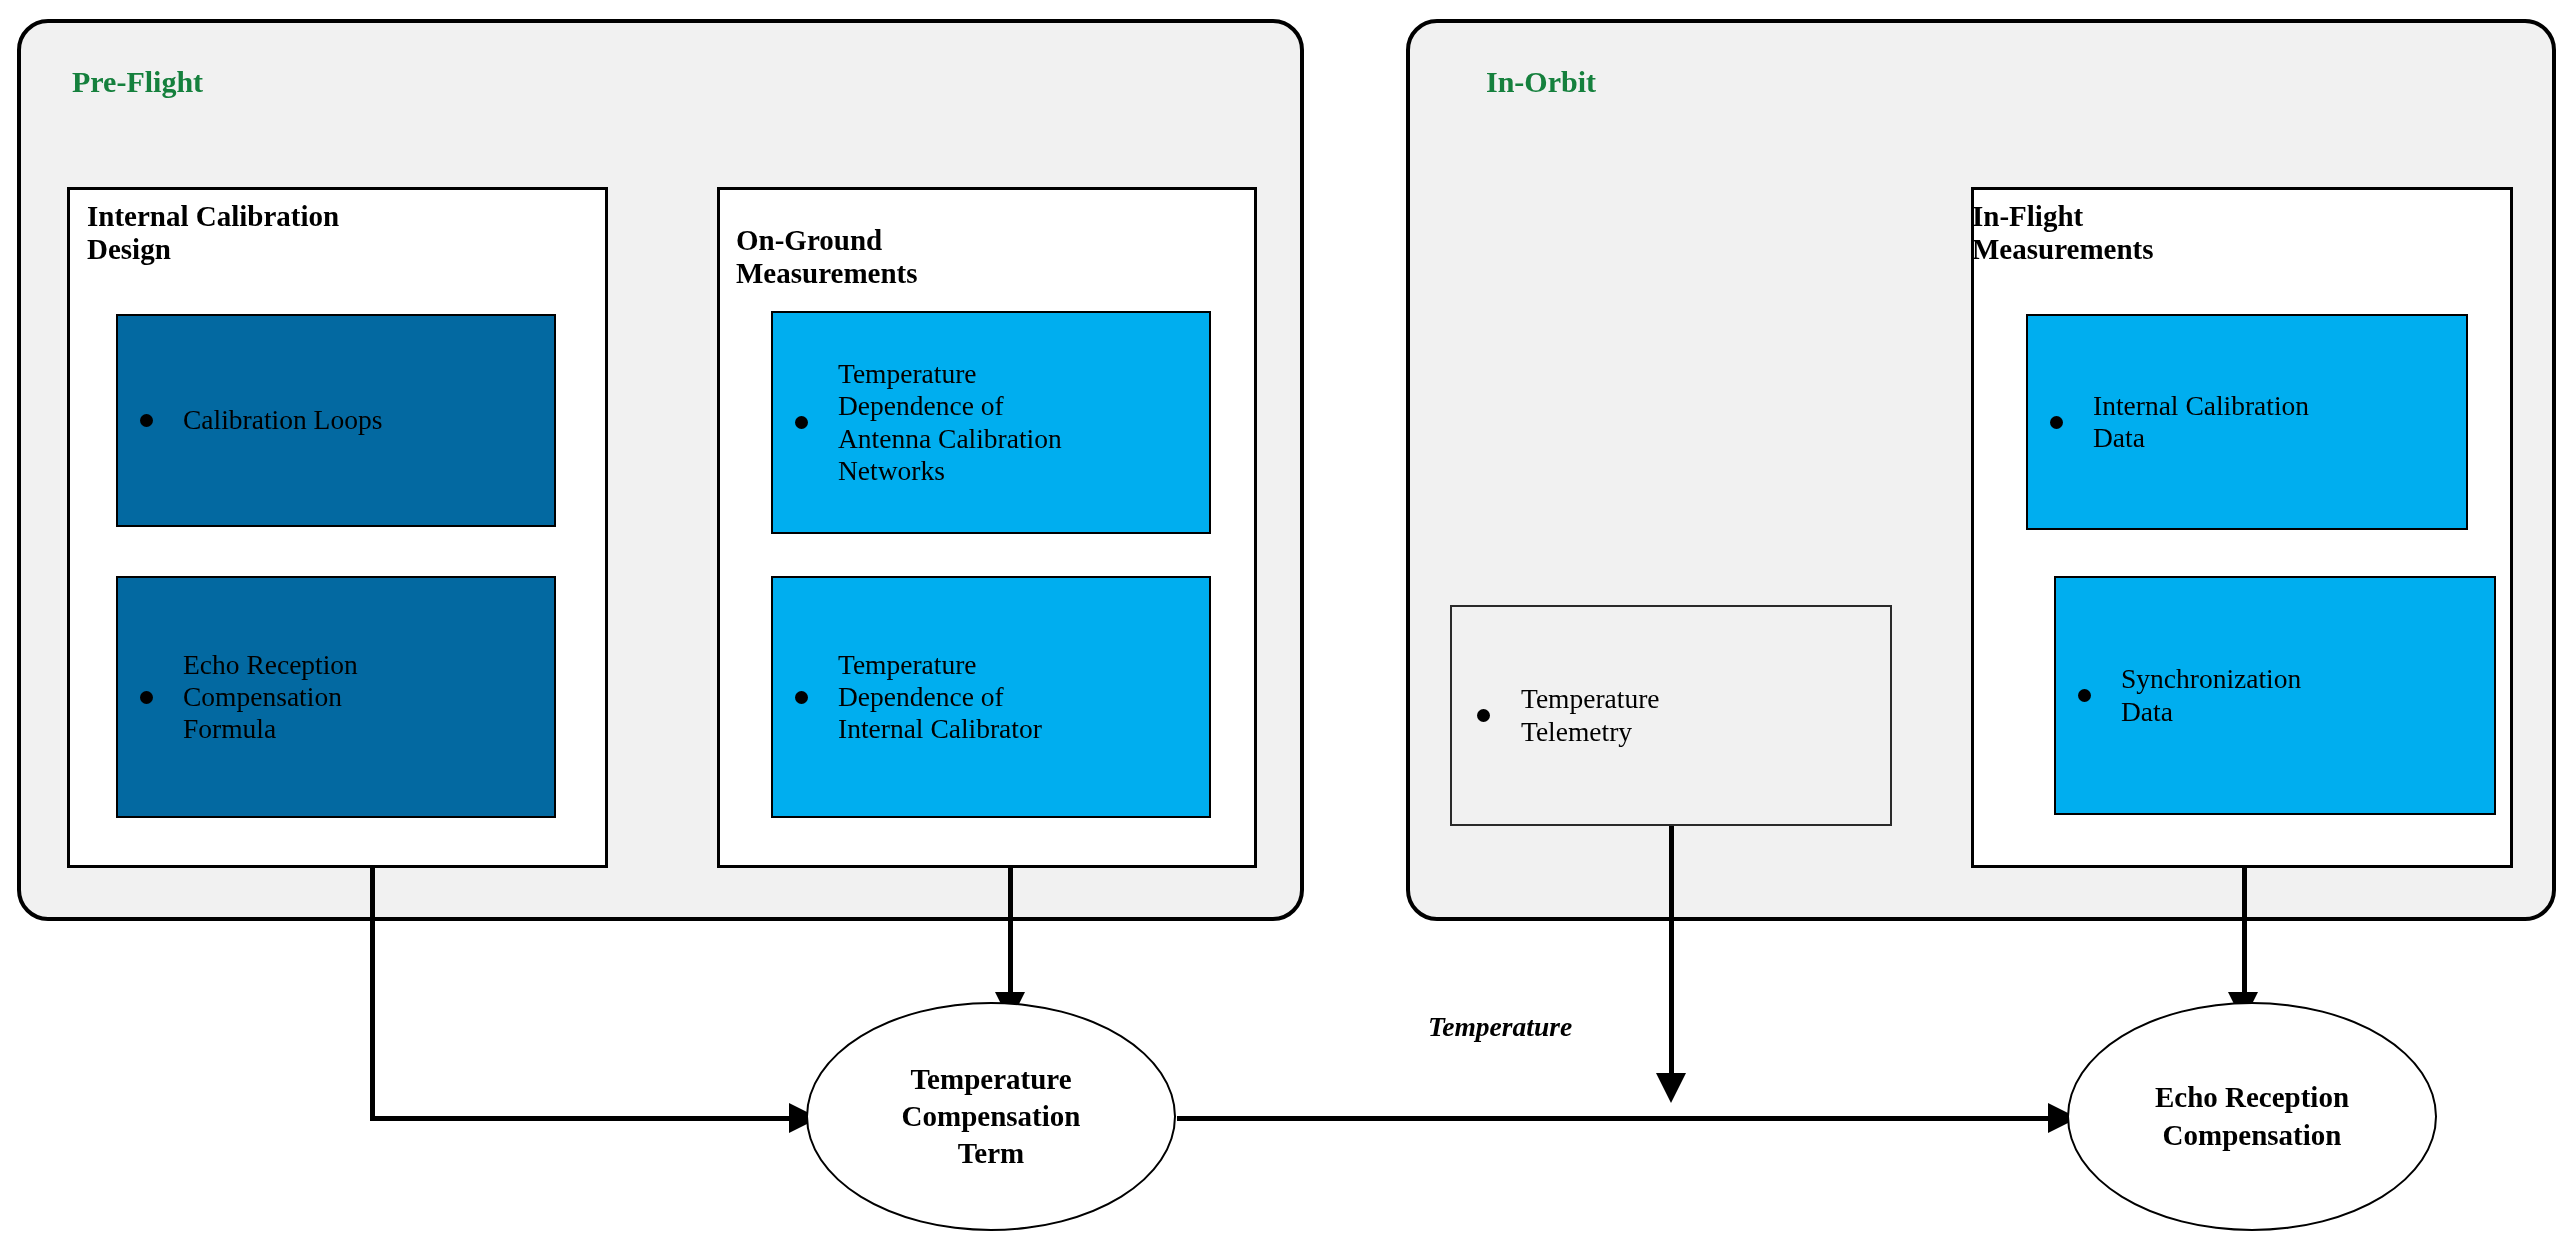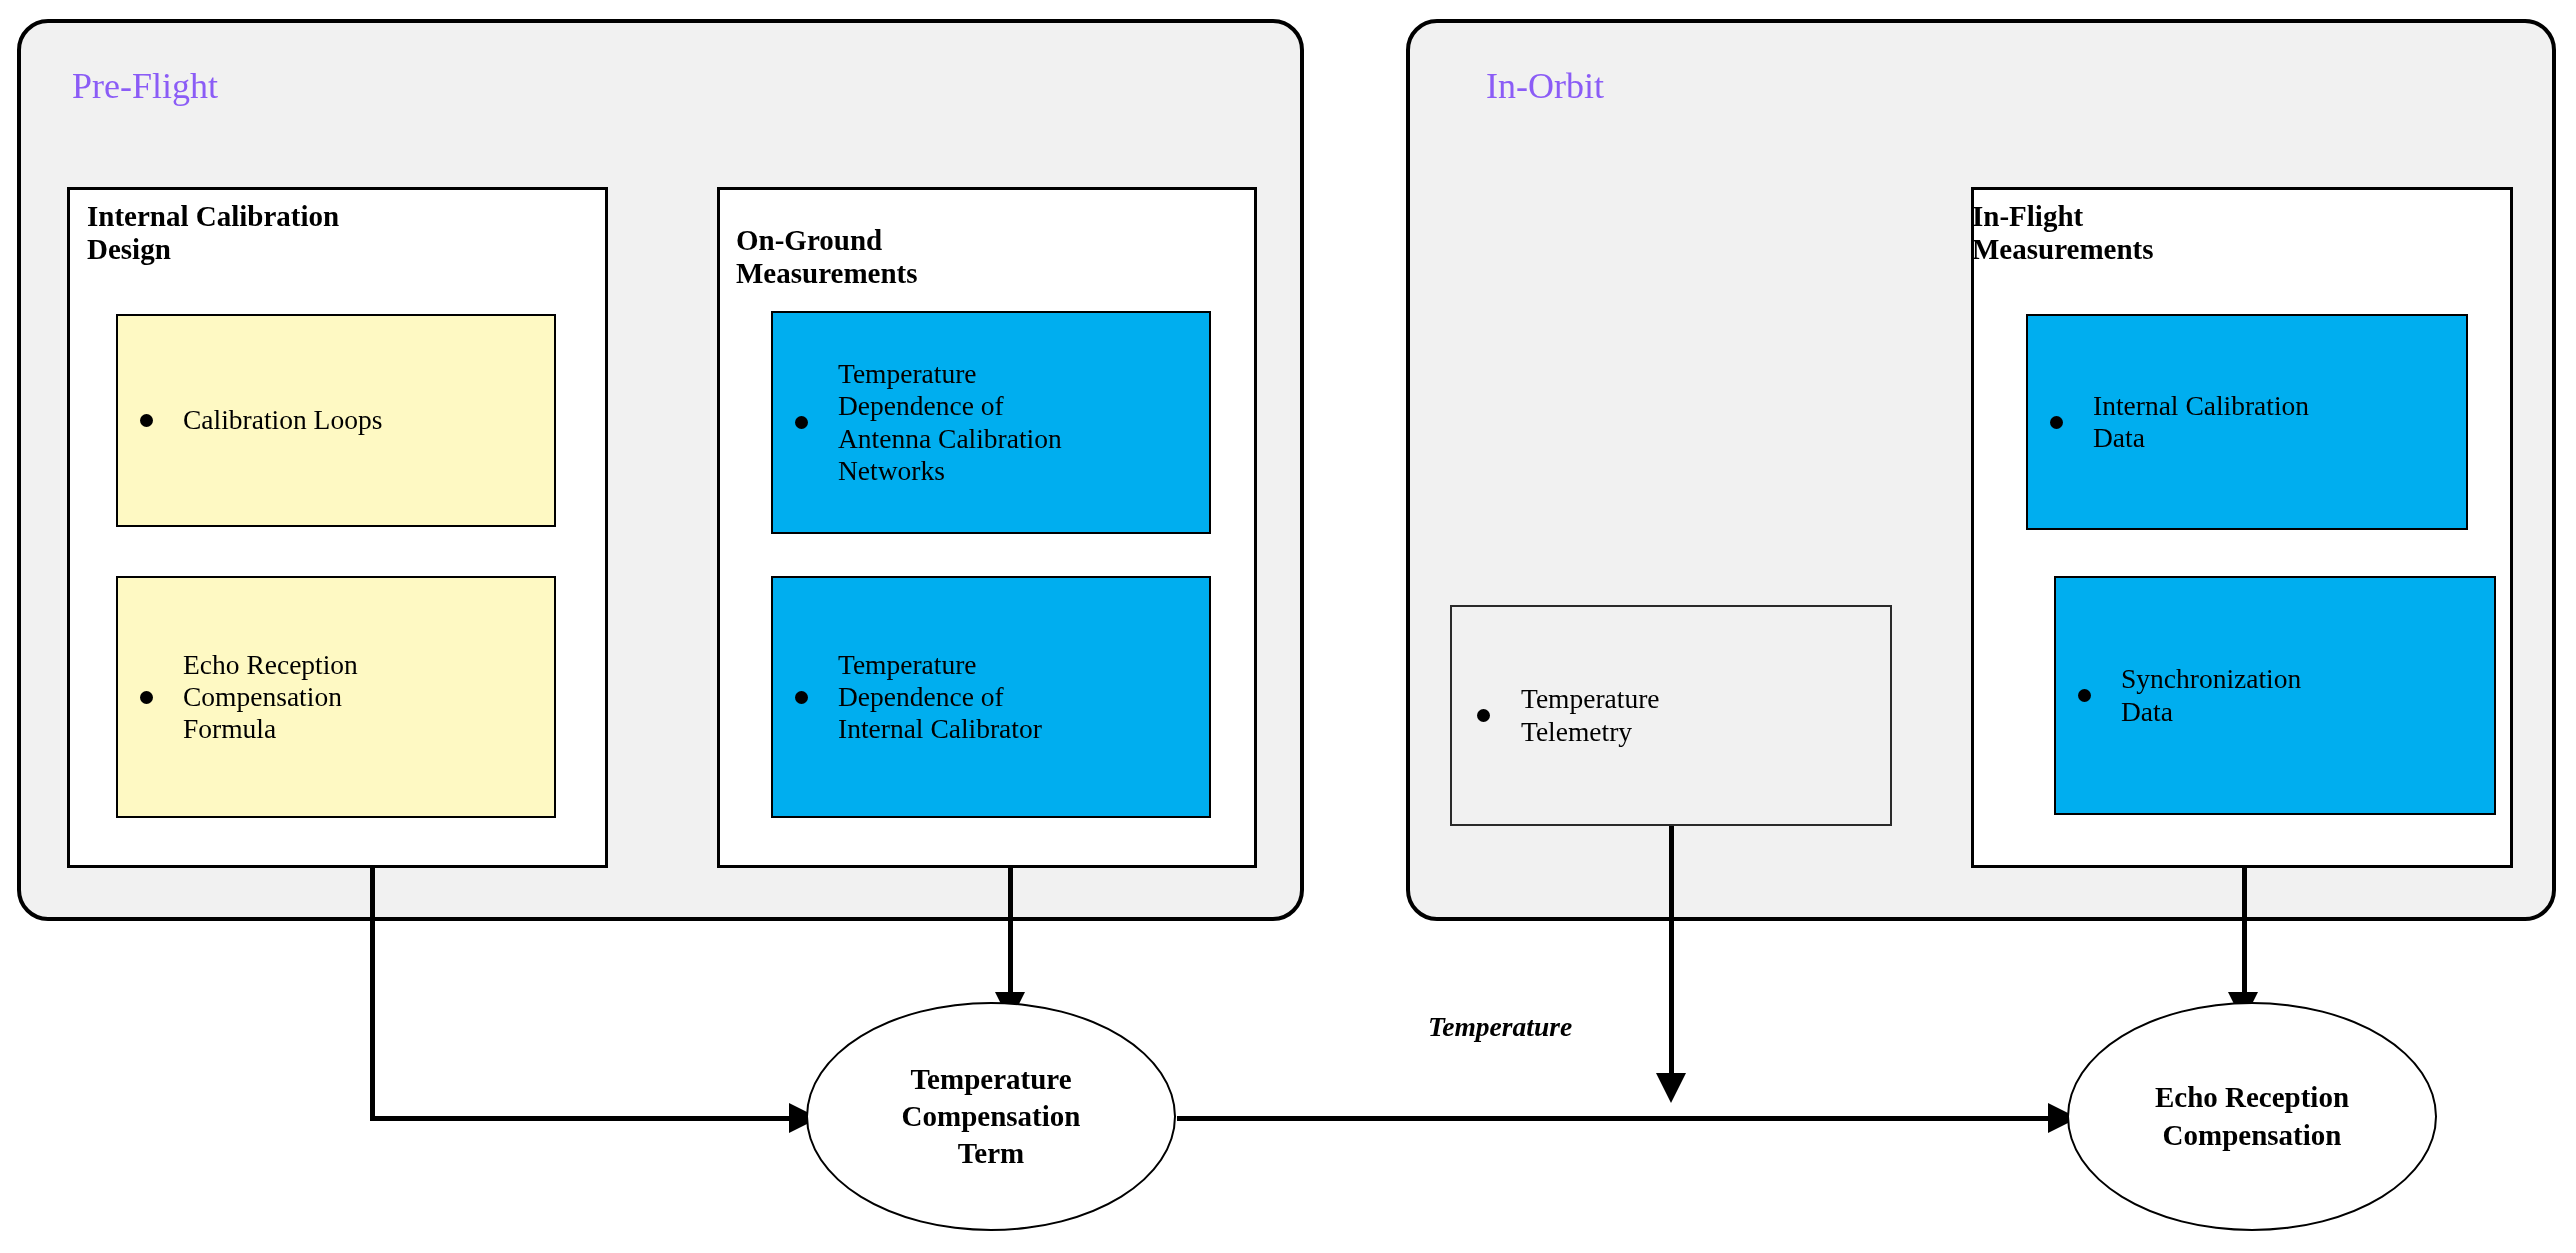--- a/index.html
+++ b/index.html
@@ -4,33 +4,33 @@
 <style>
   html,body{margin:0;padding:0;background:#ffffff;}
   body{width:2576px;height:1254px;position:relative;
        font-family:"Liberation Serif","DejaVu Serif",serif;
        -webkit-font-smoothing:antialiased;}
   .stage{position:absolute;left:0;top:0;width:2576px;height:1254px;overflow:hidden;}
 
   
   .phase{position:absolute;background:#f1f1f1;border:4.6px solid #000000;
          border-radius:31px;box-sizing:border-box;}
-  .phase-title{position:absolute;font-weight:normal;font-size:36px;color:#8b5cf6;
+  .phase-title{position:absolute;font-weight:bold;font-size:30px;color:#15803d;
                letter-spacing:0px;white-space:nowrap;}
 
   
   .group{position:absolute;background:#ffffff;border:3.9px solid #000000;
          box-sizing:border-box;}
   .group-title{position:absolute;font-weight:bold;font-size:29px;color:#000;
                line-height:1.13;white-space:pre-line;}
 
   
   .card{position:absolute;box-sizing:border-box;border:2.6px solid #000000;
         display:flex;align-items:center;}
-  .card.green{background:#fef9c3;}
+  .card.green{background:#0369a1;}
   .card.blue{background:#00aeef;}
   .card.plain{background:#f1f1f1;border:2px solid #2a2a2a;}
   .bullet{flex:0 0 auto;width:13px;height:13px;border-radius:50%;
           background:#000;margin-left:22px;margin-right:30px;}
   .card.plain .bullet{margin-left:25px;margin-right:31px;}
   .card-text{font-size:27.5px;color:#000;line-height:1.17;white-space:pre-line;}
 
   
   .ellipse{position:absolute;border:2.6px solid #000000;border-radius:50%;
            background:#ffffff;box-sizing:border-box;

